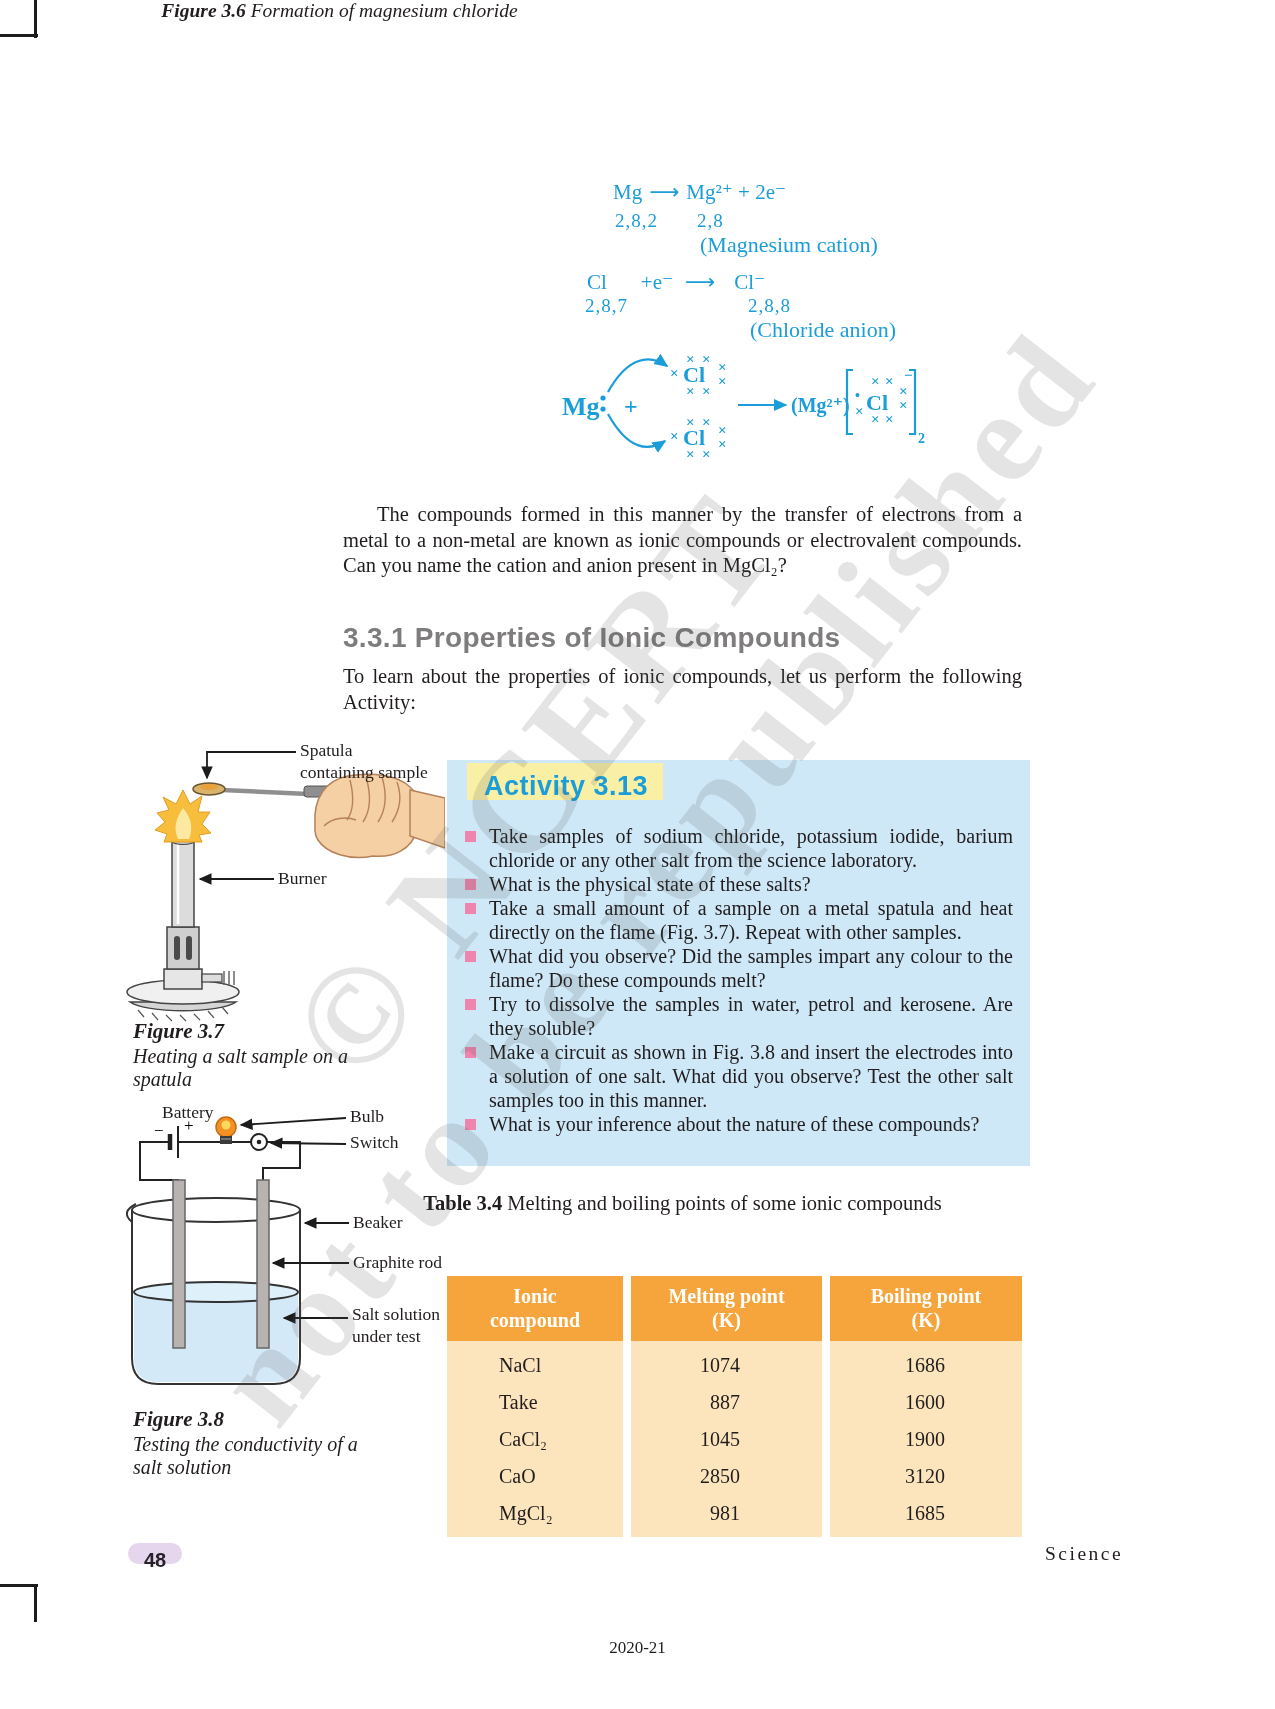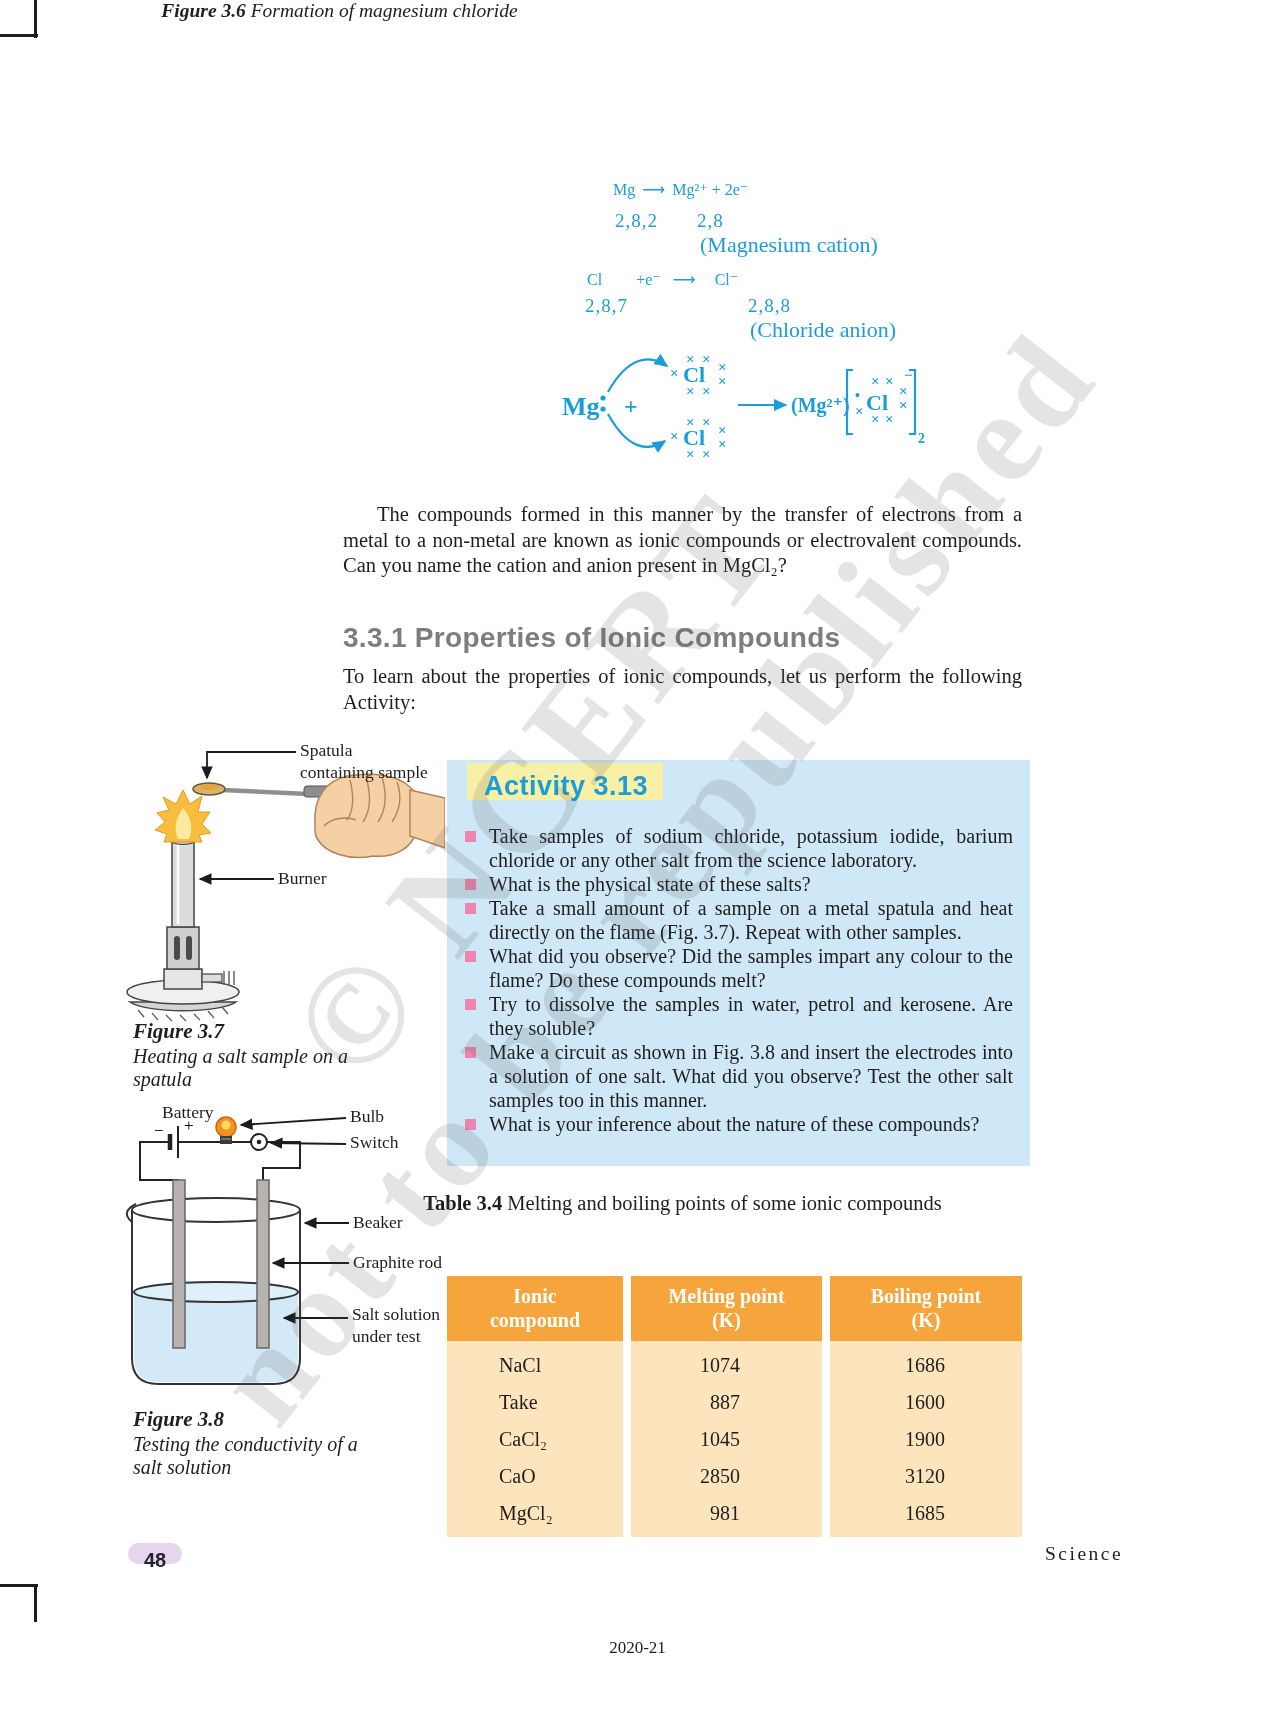--- a/index.html
+++ b/index.html
@@ -5,21 +5,21 @@
   :root{
     --serif:"Liberation Serif","DejaVu Serif",serif;
     --sans:"Liberation Sans","DejaVu Sans",sans-serif;
   }
   *{box-sizing:border-box;margin:0;padding:0}
   body{background:#ffffff;font-family:var(--serif);}
   #page{position:relative;width:1275px;height:1709px;background:#fff;overflow:hidden;color:var(--ink,#211d1e);}
   .abs{position:absolute;}
   .crop{position:absolute;background:#1c1c1c;}
   
-  .eq{position:absolute;color:var(--accent_blue);font-size:16px;white-space:nowrap;}
+  .eq{position:absolute;color:var(--accent_blue);font-size:21px;white-space:nowrap;}
   .eq .arrowglyph{font-family:"DejaVu Sans",sans-serif;margin:0 7px;}
   .cfg{position:absolute;color:var(--accent_blue);font-size:19px;white-space:nowrap;letter-spacing:1px;}
   .ioname{position:absolute;color:var(--accent_blue);font-size:22px;white-space:nowrap;}
   
   .para{position:absolute;left:343px;width:679px;font-size:20.5px;line-height:25.5px;text-align:justify;}
   .indent{text-indent:34px;}
   #sec-heading{position:absolute;left:343px;top:622px;font-family:var(--sans);font-weight:bold;font-size:28px;color:var(--heading_gray);letter-spacing:.3px;}
   .figcap{position:absolute;font-style:italic;font-size:20px;line-height:23px;}
   .figcap .figlab{display:block;font-weight:bold;font-size:21px;margin-bottom:2px;}
   #fig36cap{left:343px;top:434px;width:679px;text-align:center;font-style:italic;font-size:19.5px;}

